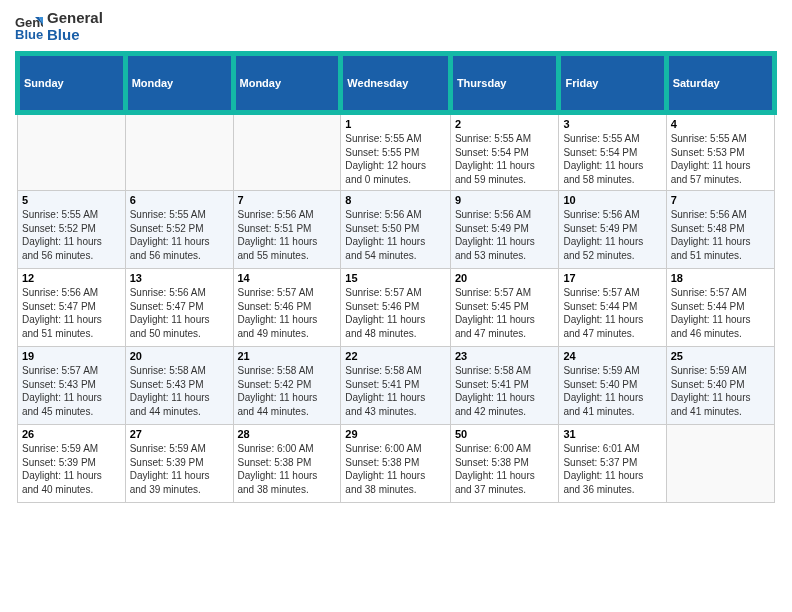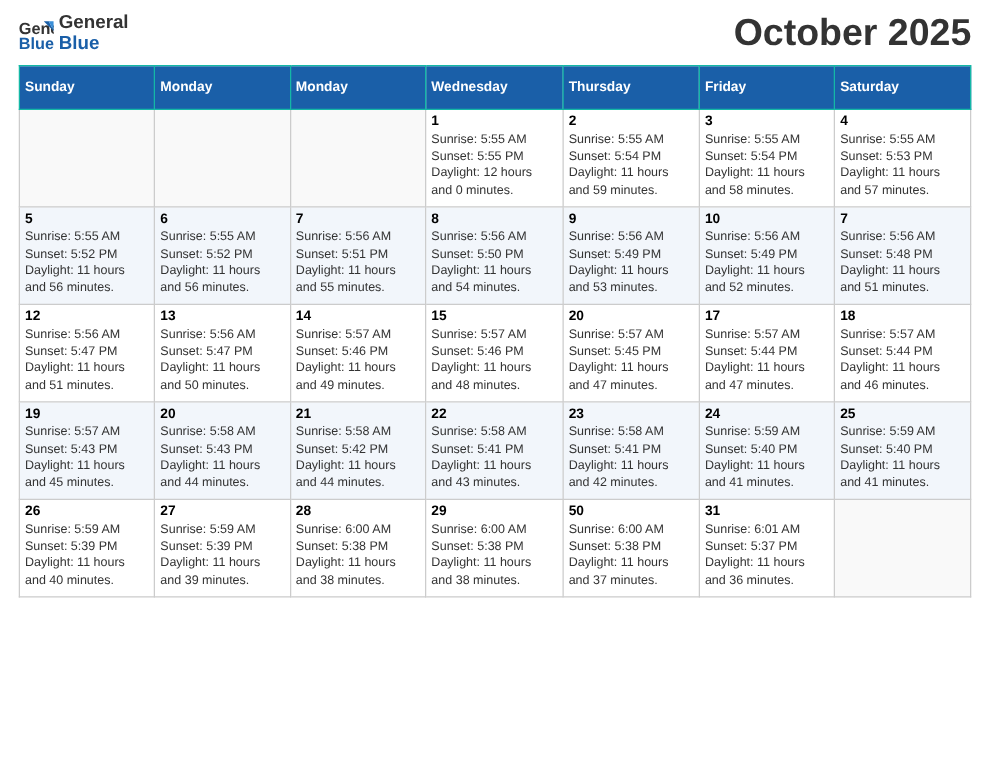--- a/index.html
+++ b/index.html
@@ -44,25 +44,25 @@
       color: #555;
     }
     .calendar {
       width: 100%;
       border-collapse: collapse;
       font-size: 9.5px;
     }
     .calendar thead tr th {
       background: #1a5fa8;
       color: #fff;
-      padding: 11px 4px;
+      padding: 21px 4px;
       text-align: left;
       font-size: 11px;
       font-weight: bold;
-      border: 1px solid #14b8a6;
+      border: 5px solid #14b8a6;
     }
     .calendar tbody tr td {
       vertical-align: top;
       border: 1px solid #ccc;
       padding: 3px 4px;
       width: 113px;
       height: 78px;
     }
     .day-number {
       font-weight: bold;
@@ -93,21 +93,20 @@
         <text x="0" y="26" font-size="13" font-weight="bold" fill="#1a5fa8">Blue</text>
         <polygon points="20,4 28,12 24,4" fill="#1a5fa8"></polygon>
         <polygon points="24,4 28,12 28,4" fill="#3a8fd8"></polygon>
       </svg>
       <div>
         <div style="font-size:15px;font-weight:bold;color:#333;line-height:1.1;">General</div>
         <div style="font-size:15px;font-weight:bold;color:#1a5fa8;line-height:1.1;">Blue</div>
       </div>
     </div>
     <div class="title-block">
-      <div class="month-title">October 2025</div>
     </div>
   </div>
 
   <table class="calendar">
     <thead>
       <tr>
       <th>Sunday</th>
           <th>Monday</th>
           <th>Monday</th>
           <th>Wednesday</th>

